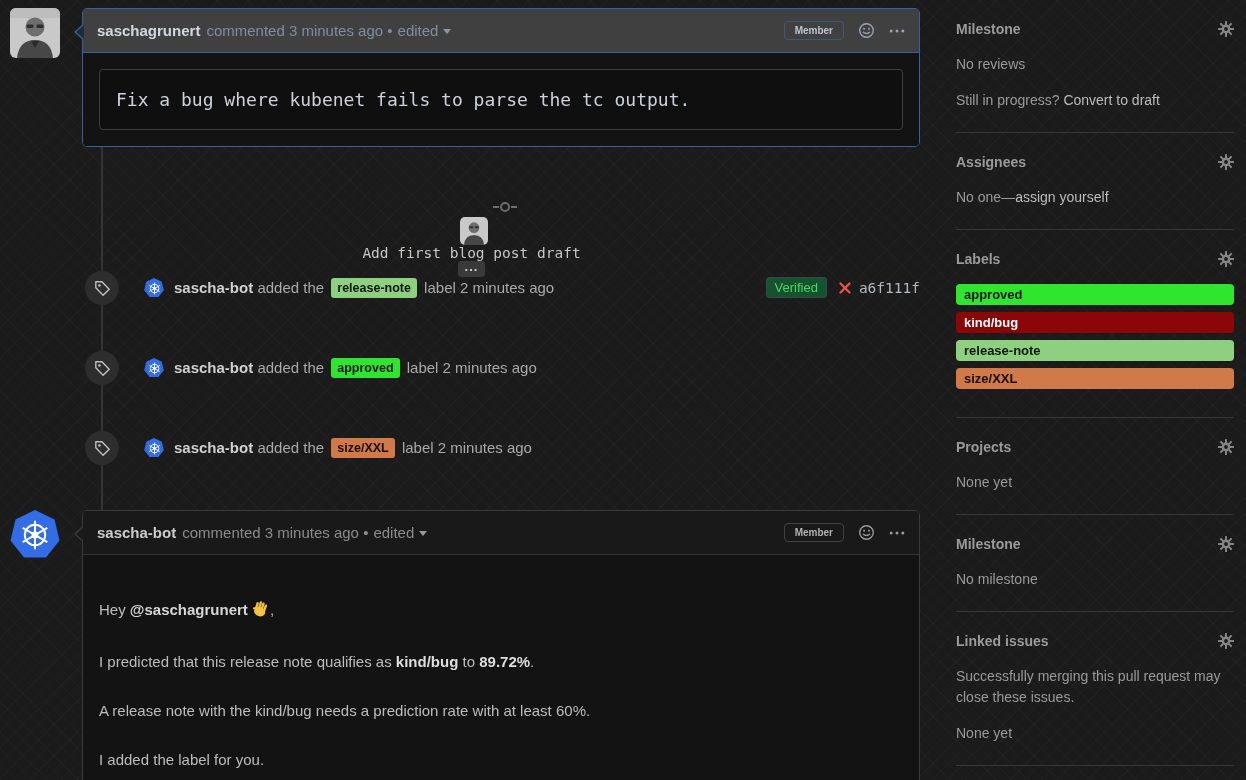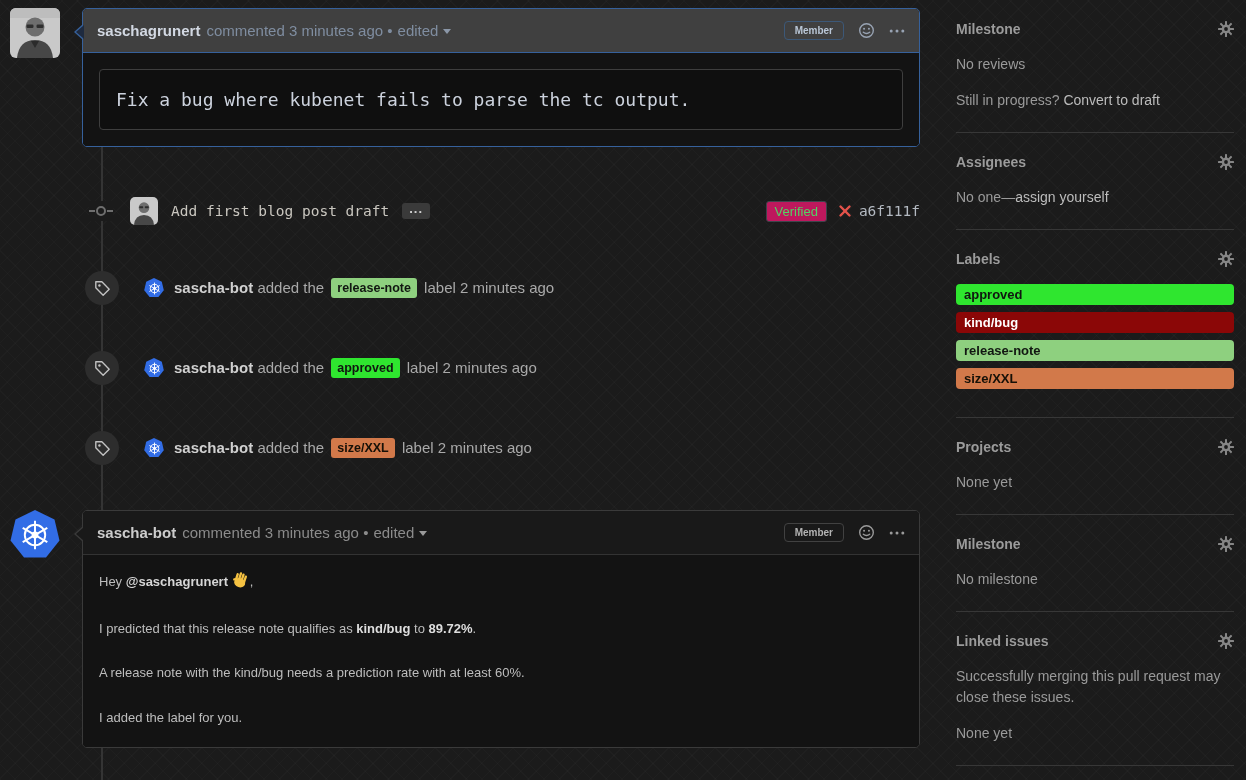--- a/index.html
+++ b/index.html
@@ -45,33 +45,33 @@
   
   .comment-box::before { content: ""; position: absolute; top: 15px; left: -9px; border-top: 8px solid transparent; border-bottom: 8px solid transparent; border-right: 9px solid; }
   .comment-box::after  { content: ""; position: absolute; top: 16px; left: -7px; border-top: 7px solid transparent; border-bottom: 7px solid transparent; border-right: 8px solid; }
   .comment-box.c1::before { border-right-color: #36619c; }
   .comment-box.c1::after  { border-right-color: #1e2a3f; }
   .comment-box.c2::before { border-right-color: #3a3a3a; }
   .comment-box.c2::after  { border-right-color: #191919; }
 
   .comment-body { padding: 16px; border-radius: 0 0 4px 4px; background: #131313; }
   .code-block { background: #0f0f0f; border: 1px solid #3e3e3e; border-radius: 4px; padding: 19px 16px; font-family: "DejaVu Sans Mono", monospace; font-size: 18px; color: #ccd2dd; }
-  .comment-body p { font-size: 13px; color: #bdbdbd; line-height: 1.4; margin-bottom: 26px; }
+  .comment-body p { font-size: 15px; color: #bdbdbd; line-height: 1.4; margin-bottom: 26px; margin-top: 28px; }
   .comment-body p:last-child { margin-bottom: 4px; }
   .comment-body b { color: #dedede; }
   .mention { font-weight: bold; color: #d6d6d6; cursor: pointer; }
 
   
-  .commit-row { display: flex; align-items: center; margin-top: 50px; height: 28px; position: relative; z-index: 1; }
+  .commit-row { display: flex; align-items: center; margin-top: 50px; height: 28px; position: relative; z-index: 1; flex-direction: column; }
   .commit-icon { margin-left: 79px; background: #1b1b1b; display: inline-flex; padding: 2px 0; }
   .commit-row .avatar-28 { margin-left: 17px; }
   .commit-msg { font-family: "DejaVu Sans Mono", monospace; font-size: 14.5px; color: #c9c6bf; margin-left: 13px; cursor: pointer; }
   .expander-btn { margin-left: 13px; background: #3a3a3a; color: #d0d0d0; border-radius: 3px; padding: 0px 7px 4px 7px; font-weight: bold; font-size: 13px; letter-spacing: 1px; line-height: 12px; cursor: pointer; }
   .commit-right { margin-left: auto; display: flex; align-items: center; }
-  .verified-badge { border: 1px solid #3e444b; border-radius: 3px; padding: 2px 8px; font-size: 13px; color: #53d364; background: #be185d; cursor: pointer; }
+  .verified-badge { border: 1px solid #3e444b; border-radius: 3px; padding: 2px 8px; font-size: 13px; color: #53d364; background: #14532d; cursor: pointer; }
   .x-icon { margin: 0 7px 0 11px; display: inline-flex; }
   .commit-sha { font-family: "DejaVu Sans Mono", monospace; font-size: 14.5px; color: #b3b9c1; cursor: pointer; }
 
   
   .event-row { display: flex; align-items: center; margin-top: 46px; position: relative; z-index: 1; }
   .event-badge { width: 34px; height: 34px; border-radius: 50%; background: #2d2d2d; margin-left: 75px; display: flex; align-items: center; justify-content: center; flex-shrink: 0; }
   .avatar-20 { width: 20px; height: 20px; border-radius: 4px; margin-left: 25px; flex-shrink: 0; cursor: pointer; }
   .event-text { margin-left: 10px; font-size: 15px; color: #a9a9a9; }
   .event-text .actor { font-weight: bold; color: #d0d0d0; cursor: pointer; }
   .label-chip { display: inline-block; font-size: 12.5px; font-weight: bold; border-radius: 3px; padding: 3px 6px; margin: 0 3px; vertical-align: 1px; cursor: pointer; }

